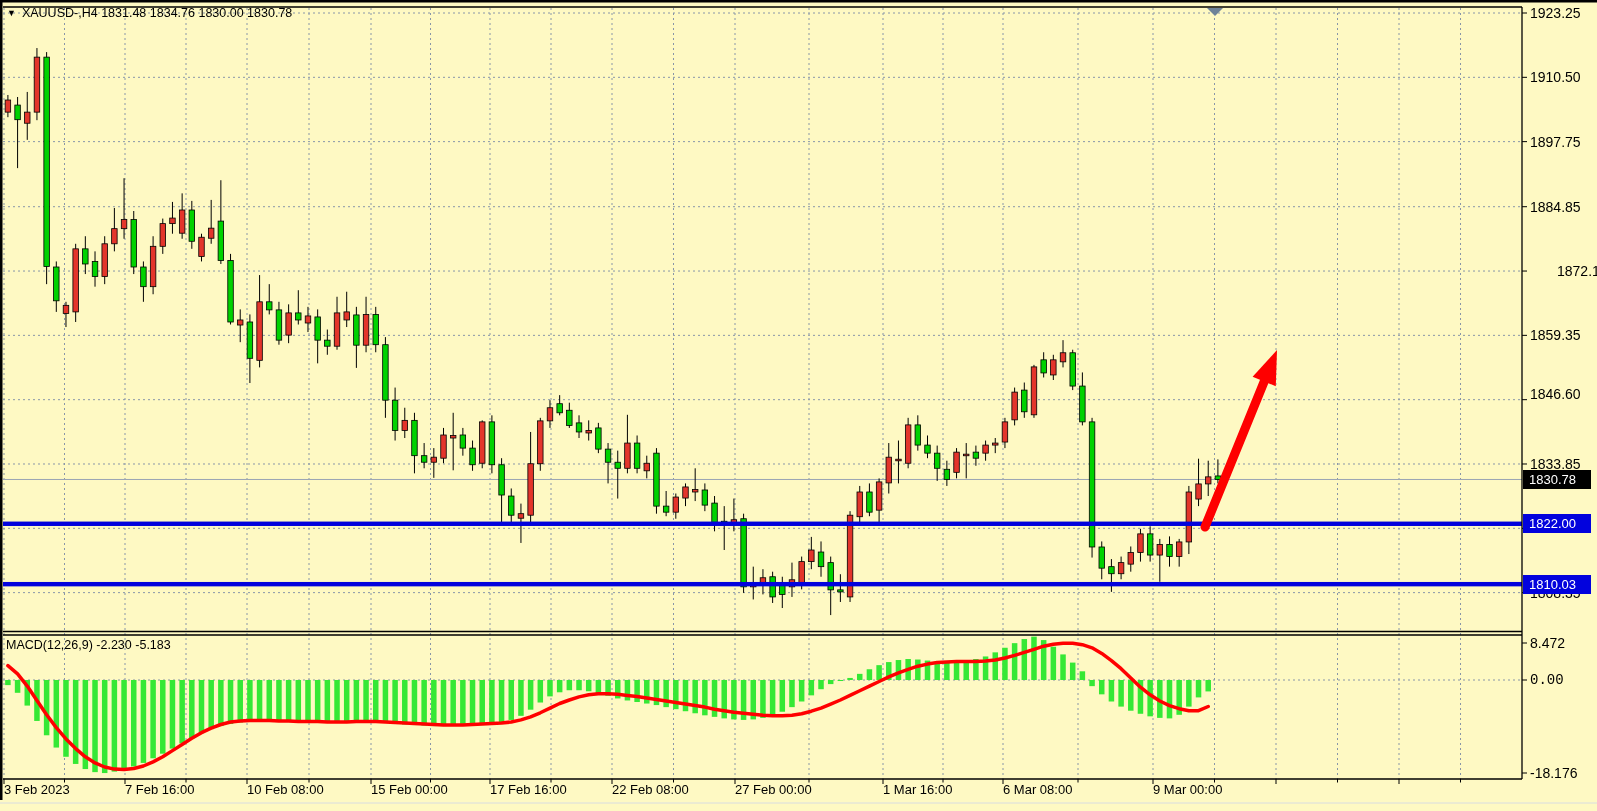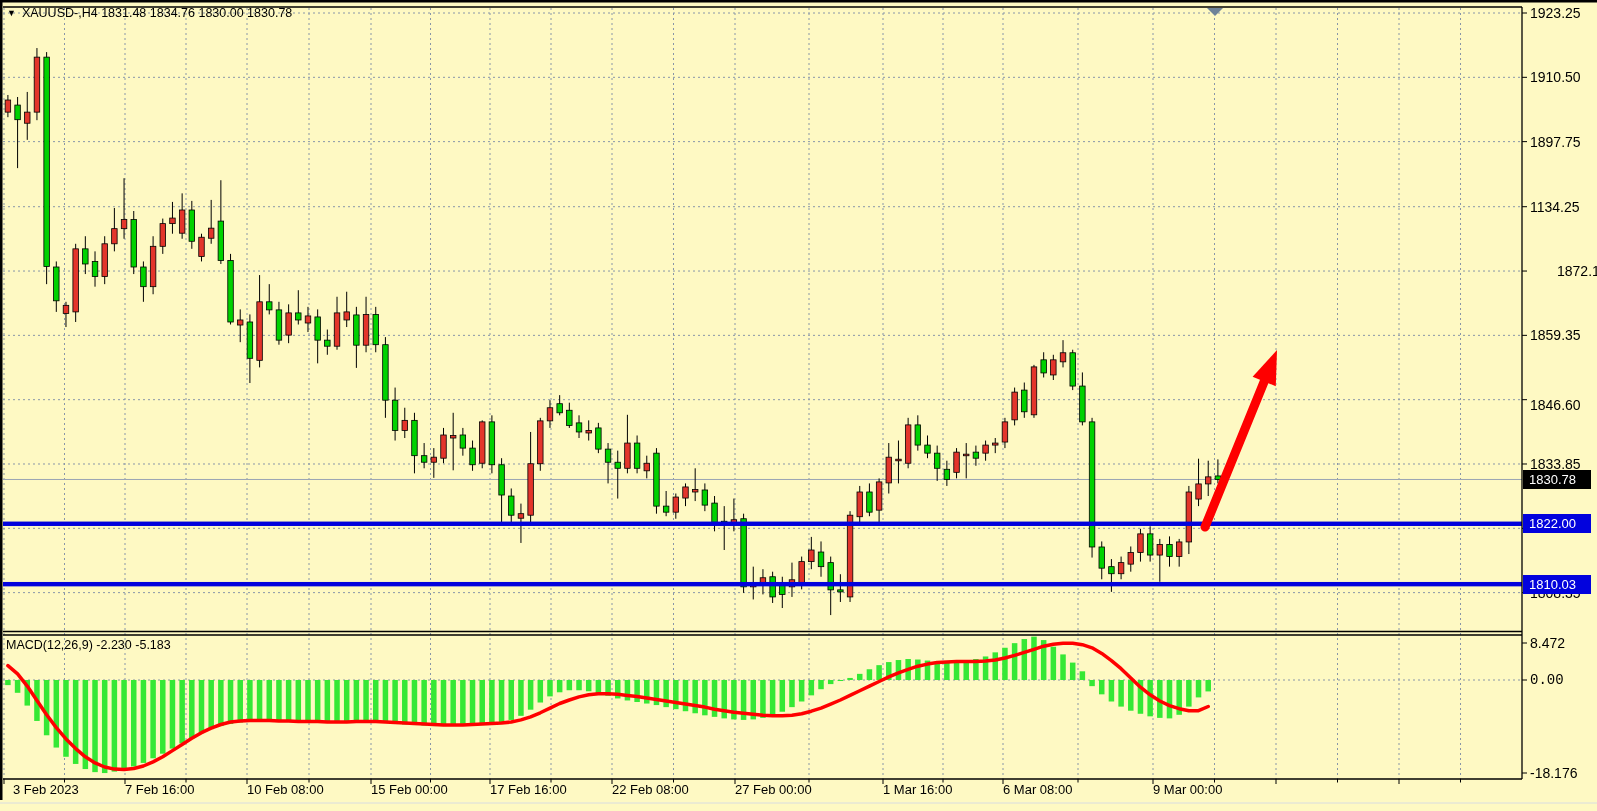--- a/index.html
+++ b/index.html
@@ -502,34 +502,34 @@
     </svg>
 
   <div class="chart-title"><span class="tri">▼</span><span>XAUUSD-,H4</span><span> </span><span>1831.48 1834.76 1830.00 1830.78</span></div>
 
   <div class="macd-label"><span>MACD(12,26,9)</span><span> </span><span>-2.230</span><span> </span><span>-5.183</span></div>
 
   <div id="price-labels">
       <div class="axis-label" style="top: 5px;">1923.25</div>
       <div class="axis-label" style="top: 69.3199px;">1910.50</div>
       <div class="axis-label" style="top: 133.64px;">1897.75</div>
-      <div class="axis-label" style="top: 198.716px;">1134.25</div>
+      <div class="axis-label" style="top: 198.716px;">1884.85</div>
       <div class="axis-label" style="top: 263.036px; margin-left: 27px;">1872.10</div>
       <div class="axis-label" style="top: 327.356px;">1859.35</div>
-      <div class="axis-label" style="top: 397px;">1846.60</div>
+      <div class="axis-label" style="top: 386px;">1846.60</div>
       <div class="axis-label" style="top: 455.996px;">1833.85</div>
       <div class="axis-label" style="top: 584.636px;">1808.35</div>
     </div>
   <div id="macd-axis-labels">
       <div class="axis-label" style="top: 635px;">8.472</div>
       <div class="axis-label" style="top: 672px; font-family: Liberation Mono, monospace;">0.00</div>
       <div class="axis-label" style="top: 765px;">-18.176</div>
     </div>
   <div id="time-labels">
-      <div class="time-label" style="left: 4px; padding-left: 9px;">3 Feb 2023</div>
+      <div class="time-label" style="left: 4px;">3 Feb 2023</div>
       <div class="time-label" style="left: 125px;">7 Feb 16:00</div>
       <div class="time-label" style="left: 247px;">10 Feb 08:00</div>
       <div class="time-label" style="left: 371px;">15 Feb 00:00</div>
       <div class="time-label" style="left: 490px;">17 Feb 16:00</div>
       <div class="time-label" style="left: 612px;">22 Feb 08:00</div>
       <div class="time-label" style="left: 735px;">27 Feb 00:00</div>
       <div class="time-label" style="left: 883px;">1 Mar 16:00</div>
       <div class="time-label" style="left: 1003px;">6 Mar 08:00</div>
       <div class="time-label" style="left: 1153px;">9 Mar 00:00</div>
     </div>

